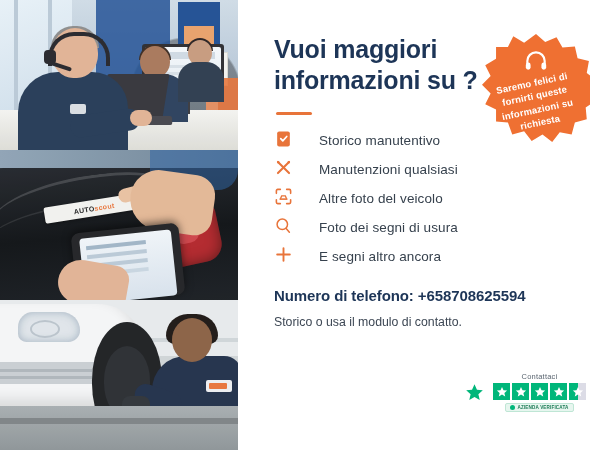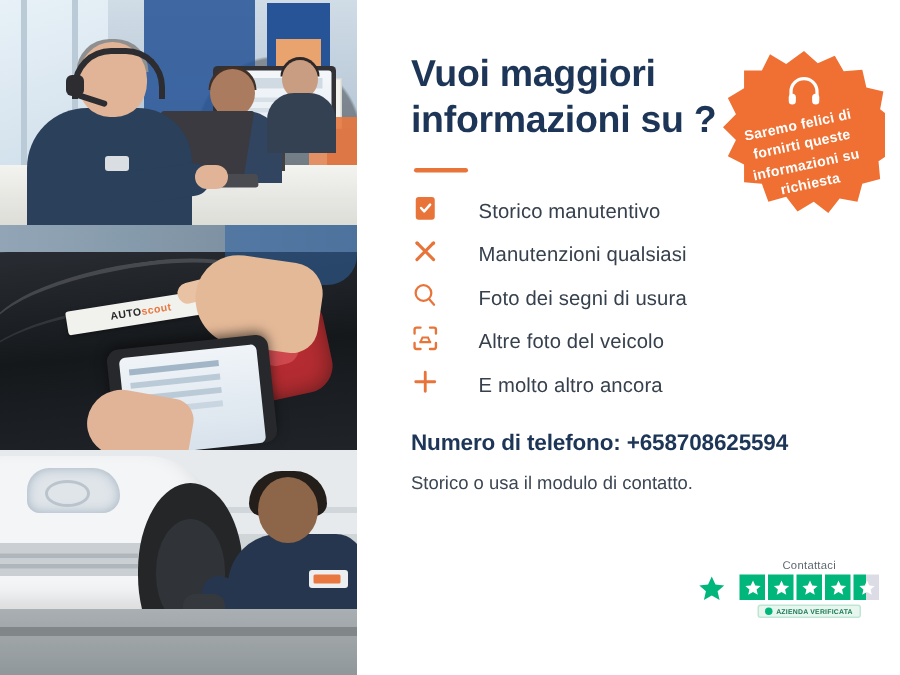--- a/index.html
+++ b/index.html
@@ -290,49 +290,49 @@
             <path d="M19 5L5 19"></path>
             <circle cx="5.4" cy="5.4" r="1.5" fill="#e8743a" stroke="none"></circle>
             <circle cx="18.6" cy="5.4" r="1.5" fill="#e8743a" stroke="none"></circle>
           </svg>
         </span>
         <span class="litext">Manutenzioni qualsiasi</span>
       </li>
 
       <li>
         <span class="ico">
-          <svg viewBox="0 0 24 24" fill="none" stroke="#e8743a" stroke-width="1.9" stroke-linecap="round">
-            <circle cx="10.5" cy="10.5" r="6.6"></circle>
-            <path d="M15.4 15.8l4 4.6"></path>
-          </svg>
-        </span>
-        <span class="litext">Foto dei segni di usura</span>
-      </li>
-
-      <li>
-        <span class="ico">
           <svg viewBox="0 0 24 24" fill="none" stroke="#e8743a" stroke-width="2" stroke-linecap="round">
             <path d="M3 8V4.6A1.6 1.6 0 014.6 3H8"></path>
             <path d="M16 3h3.4A1.6 1.6 0 0121 4.6V8"></path>
             <path d="M21 16v3.4a1.6 1.6 0 01-1.6 1.6H16"></path>
             <path d="M8 21H4.6A1.6 1.6 0 013 19.4V16"></path>
             <path d="M7 14.3h10v2H7z" fill="#e8743a" stroke="none"></path>
             <path d="M8.4 14.3l1.3-3h4.6l1.3 3" stroke-width="1.7"></path>
           </svg>
         </span>
         <span class="litext">Altre foto del veicolo</span>
       </li>
 
       <li>
         <span class="ico">
+          <svg viewBox="0 0 24 24" fill="none" stroke="#e8743a" stroke-width="1.9" stroke-linecap="round">
+            <circle cx="10.5" cy="10.5" r="6.6"></circle>
+            <path d="M15.4 15.8l4 4.6"></path>
+          </svg>
+        </span>
+        <span class="litext">Foto dei segni di usura</span>
+      </li>
+
+      <li>
+        <span class="ico">
           <svg viewBox="0 0 24 24" fill="none" stroke="#e8743a" stroke-width="2.4" stroke-linecap="round">
             <path d="M12 4v16M4 12h16"></path>
           </svg>
         </span>
-        <span class="litext">E molto altro ancora</span>
+        <span class="litext">E segni altro ancora</span>
       </li>
 
     </ul>
 
     <div class="phone">Numero di telefono: +658708625594</div>
     <div class="sub">
       <div>Storico o usa il modulo di contatto.</div>
     </div>
 
     <div class="badge">

